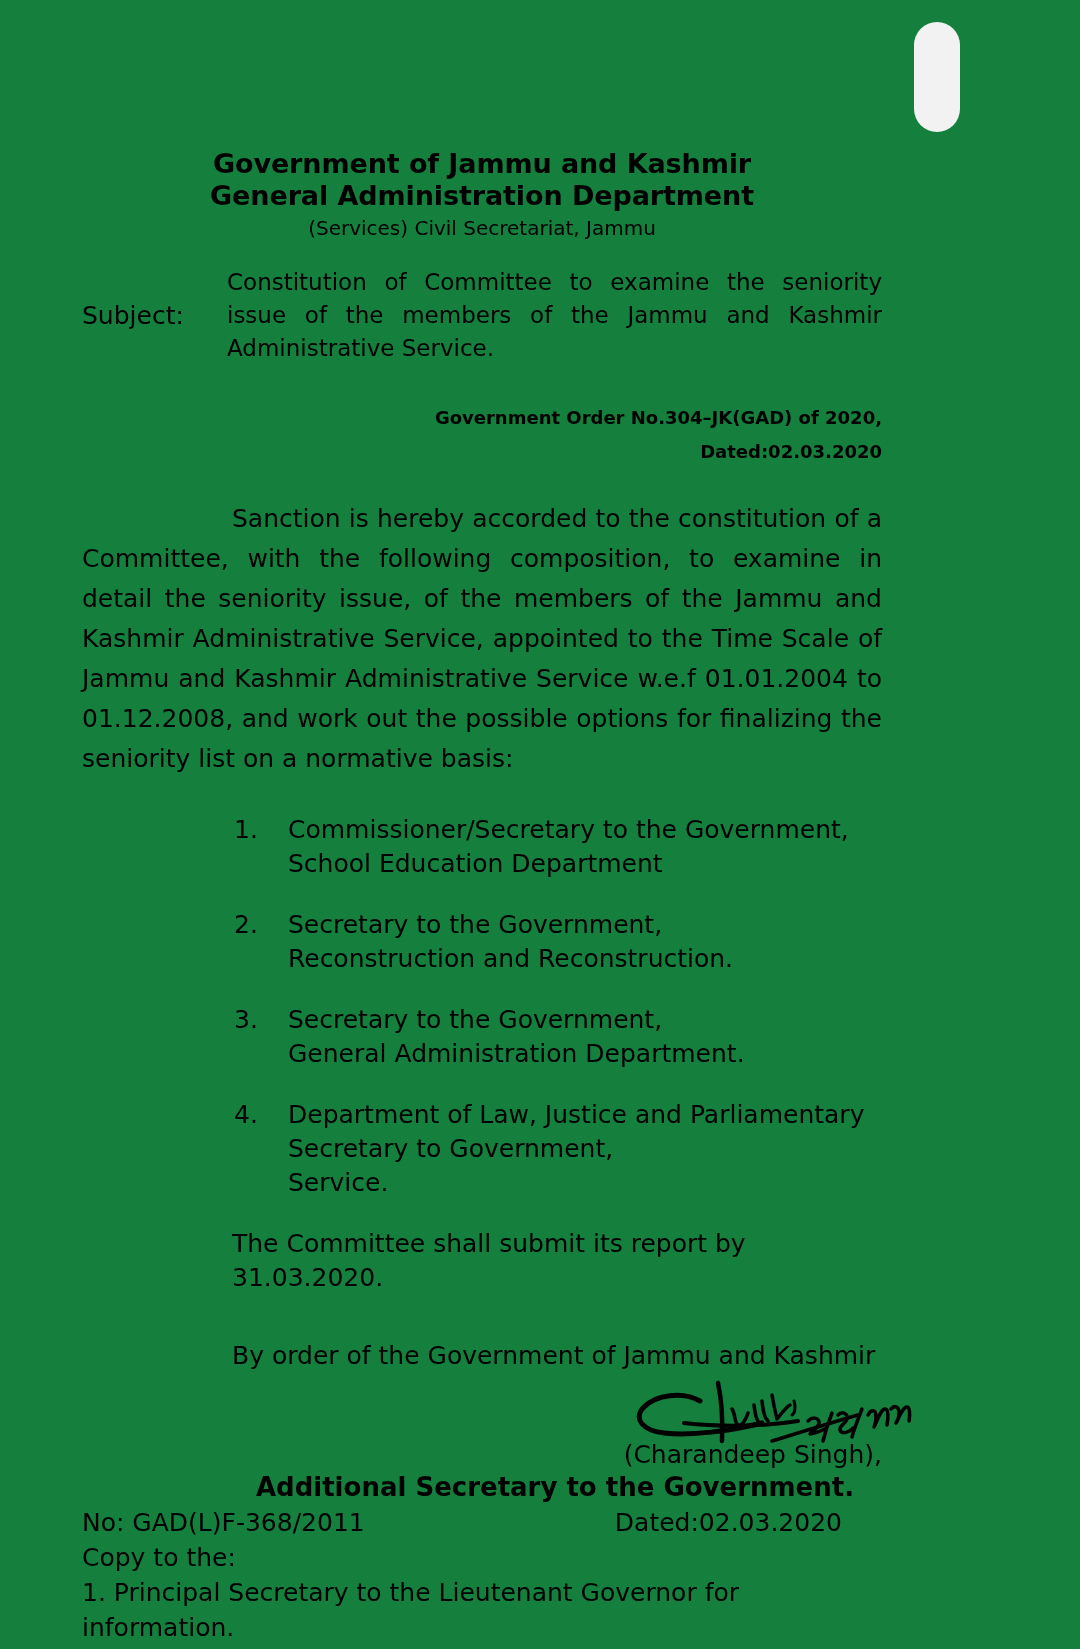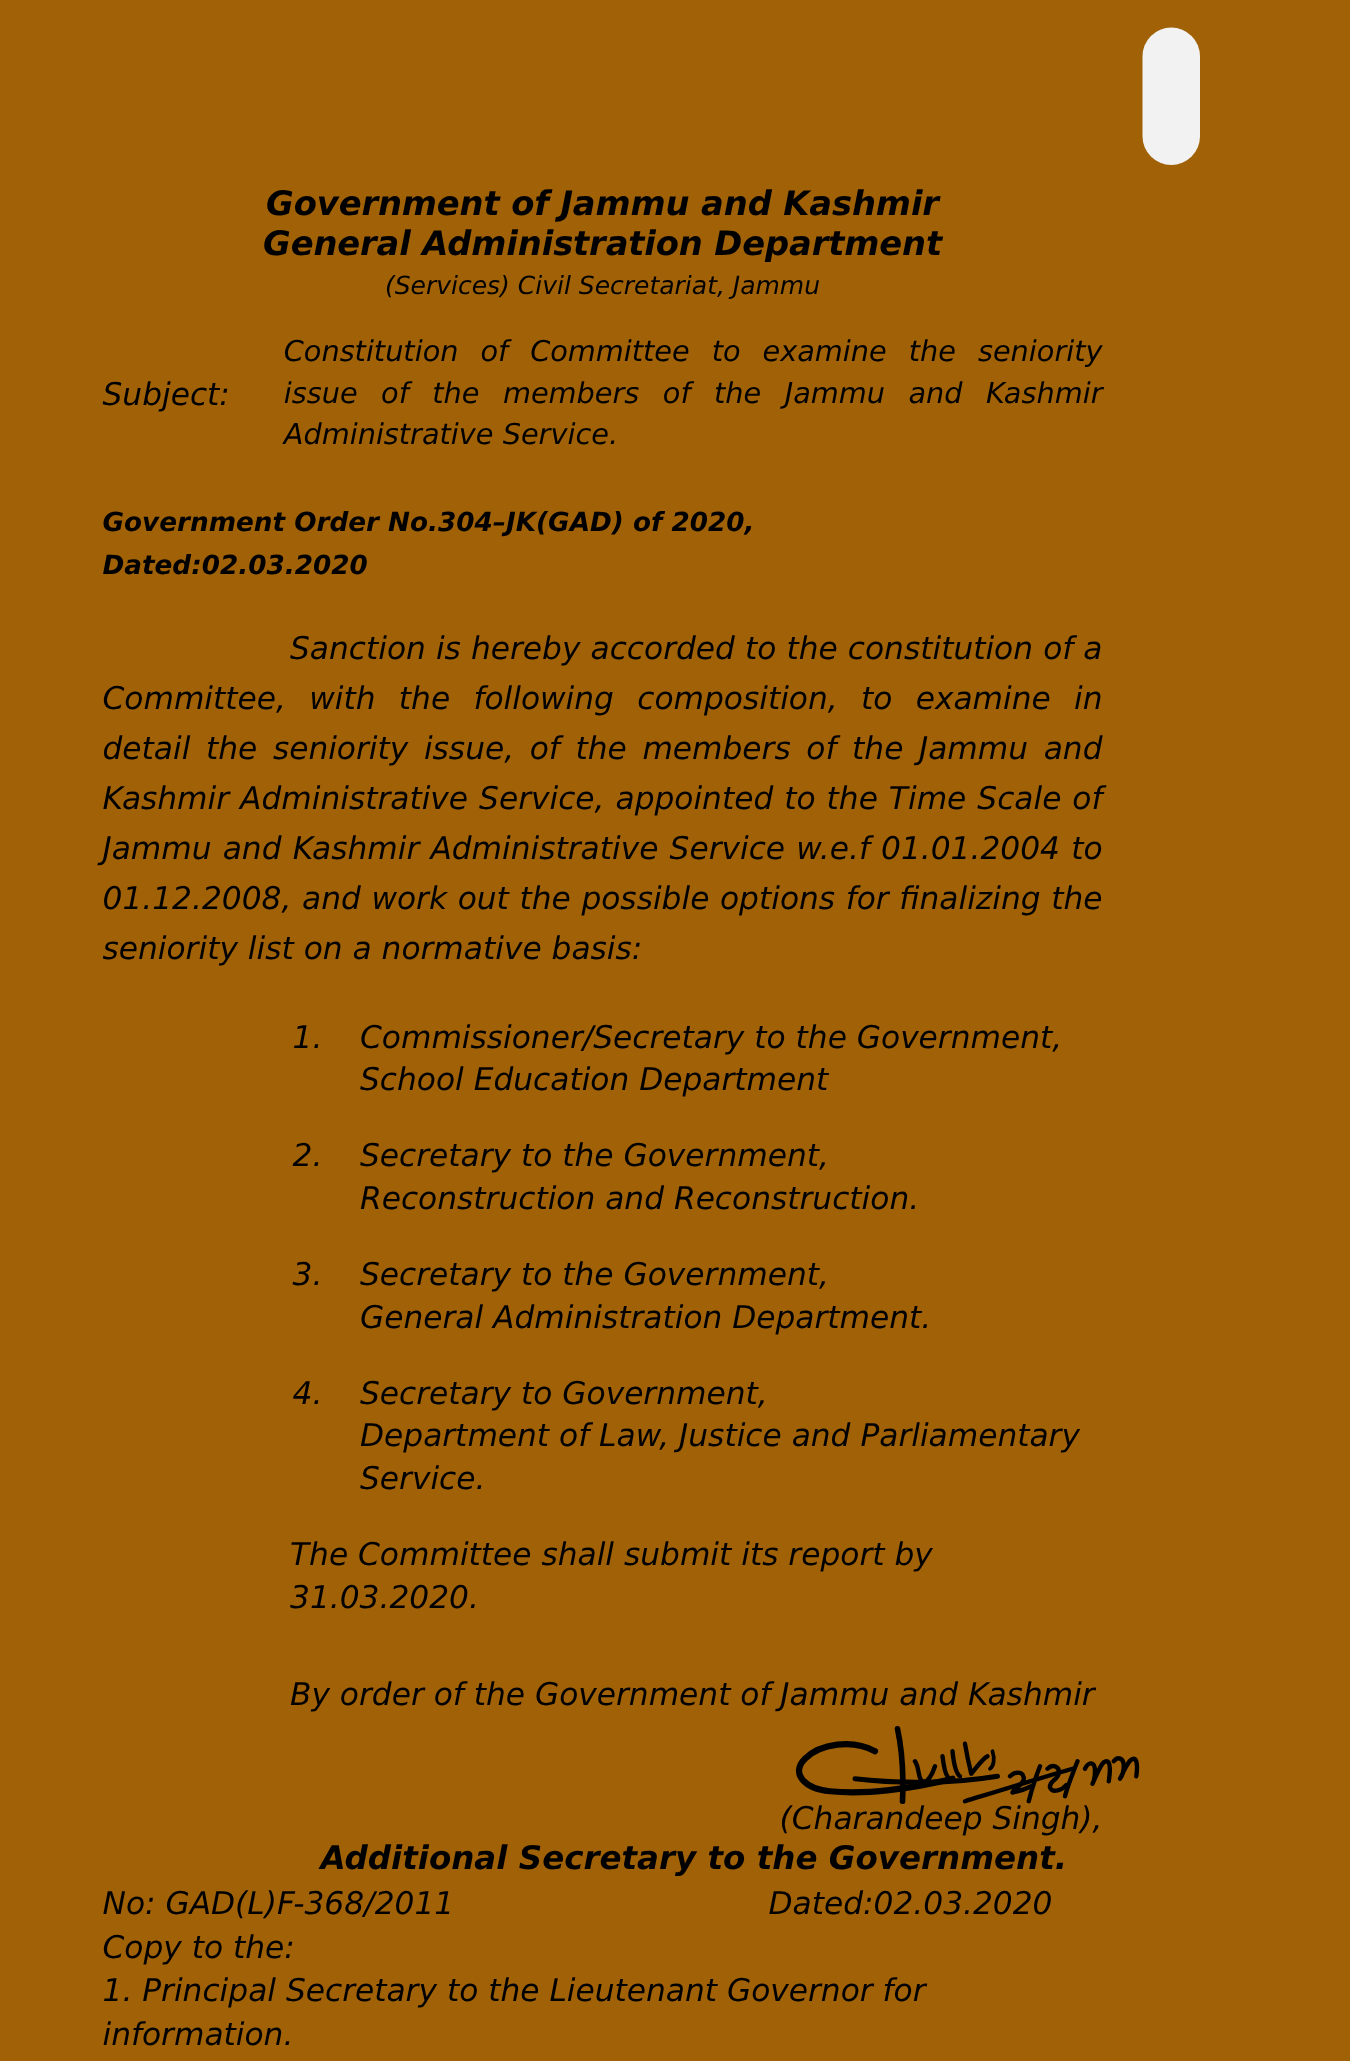--- a/index.html
+++ b/index.html
@@ -8,24 +8,23 @@
     background: #ffffff;
   }
   body {
     font-family: "DejaVu Sans", "Liberation Sans", sans-serif;
     color: #000000;
   }
   .page {
     position: relative;
     width: 1080px;
     height: 1649px;
-    background: #a16207;
+    background: #15803d;
     overflow: hidden;
     box-sizing: border-box;
-    font-style: italic;
   }
   
   .scan-smudge {
     position: absolute;
     top: 22px;
     right: 120px;
     width: 46px;
     height: 110px;
     border-radius: 24px;
     background: #f2f2f2;
@@ -66,23 +65,23 @@
   }
   .subject-body {
     flex: 1 1 auto;
     font-size: 23px;
     line-height: 33px;
     text-align: justify;
     text-align-last: left;
   }
 
   .order-title {
-    text-align: left;
+    text-align: right;
     font-weight: bold;
-    font-size: 21px;
+    font-size: 18px;
     line-height: 34px;
     margin-top: 36px;
   }
 
   .body-para {
     font-size: 25px;
     line-height: 40px;
     text-align: justify;
     text-align-last: left;
     margin-top: 30px;
@@ -233,22 +232,22 @@
         <div class="member-num">3.</div>
         <div class="member-lines">
           <div class="member-line">Secretary to the Government,</div>
           <div class="member-line">General Administration Department.</div>
         </div>
       </div>
 
       <div class="member-item">
         <div class="member-num">4.</div>
         <div class="member-lines">
+          <div class="member-line justify">Department of Law, Justice and Parliamentary</div>
           <div class="member-line">Secretary to Government,</div>
-          <div class="member-line justify">Department of Law, Justice and Parliamentary</div>
           <div class="member-line">Service.</div>
         </div>
       </div>
 
     </div>
 
     <div class="report-line">The Committee shall submit its report by 31.03.2020.</div>
 
     <div class="by-order">By order of the Government of Jammu and Kashmir</div>
 

